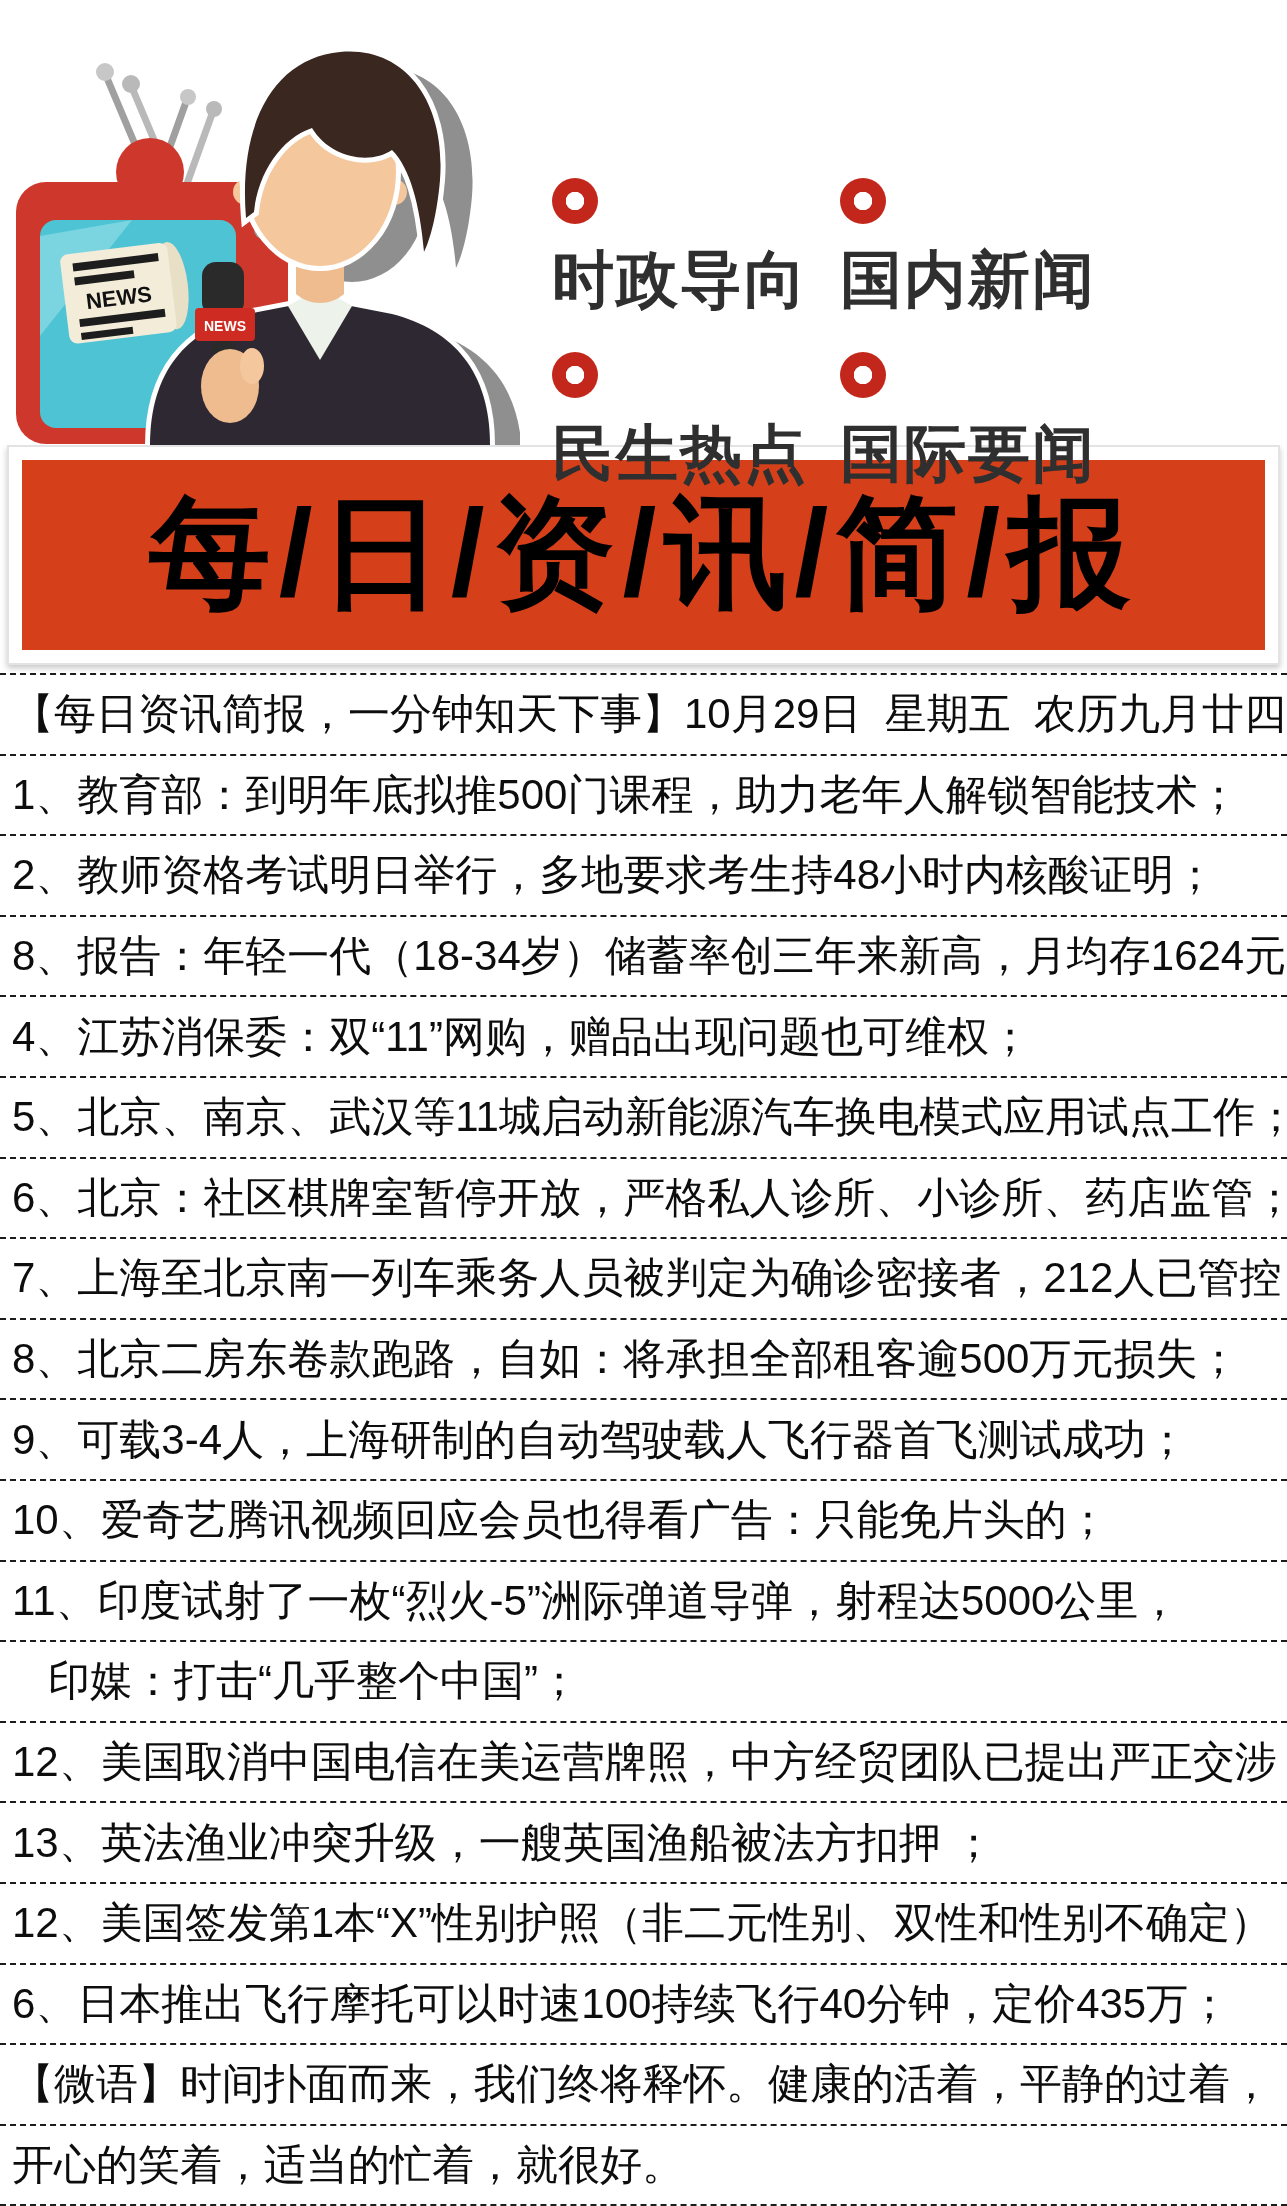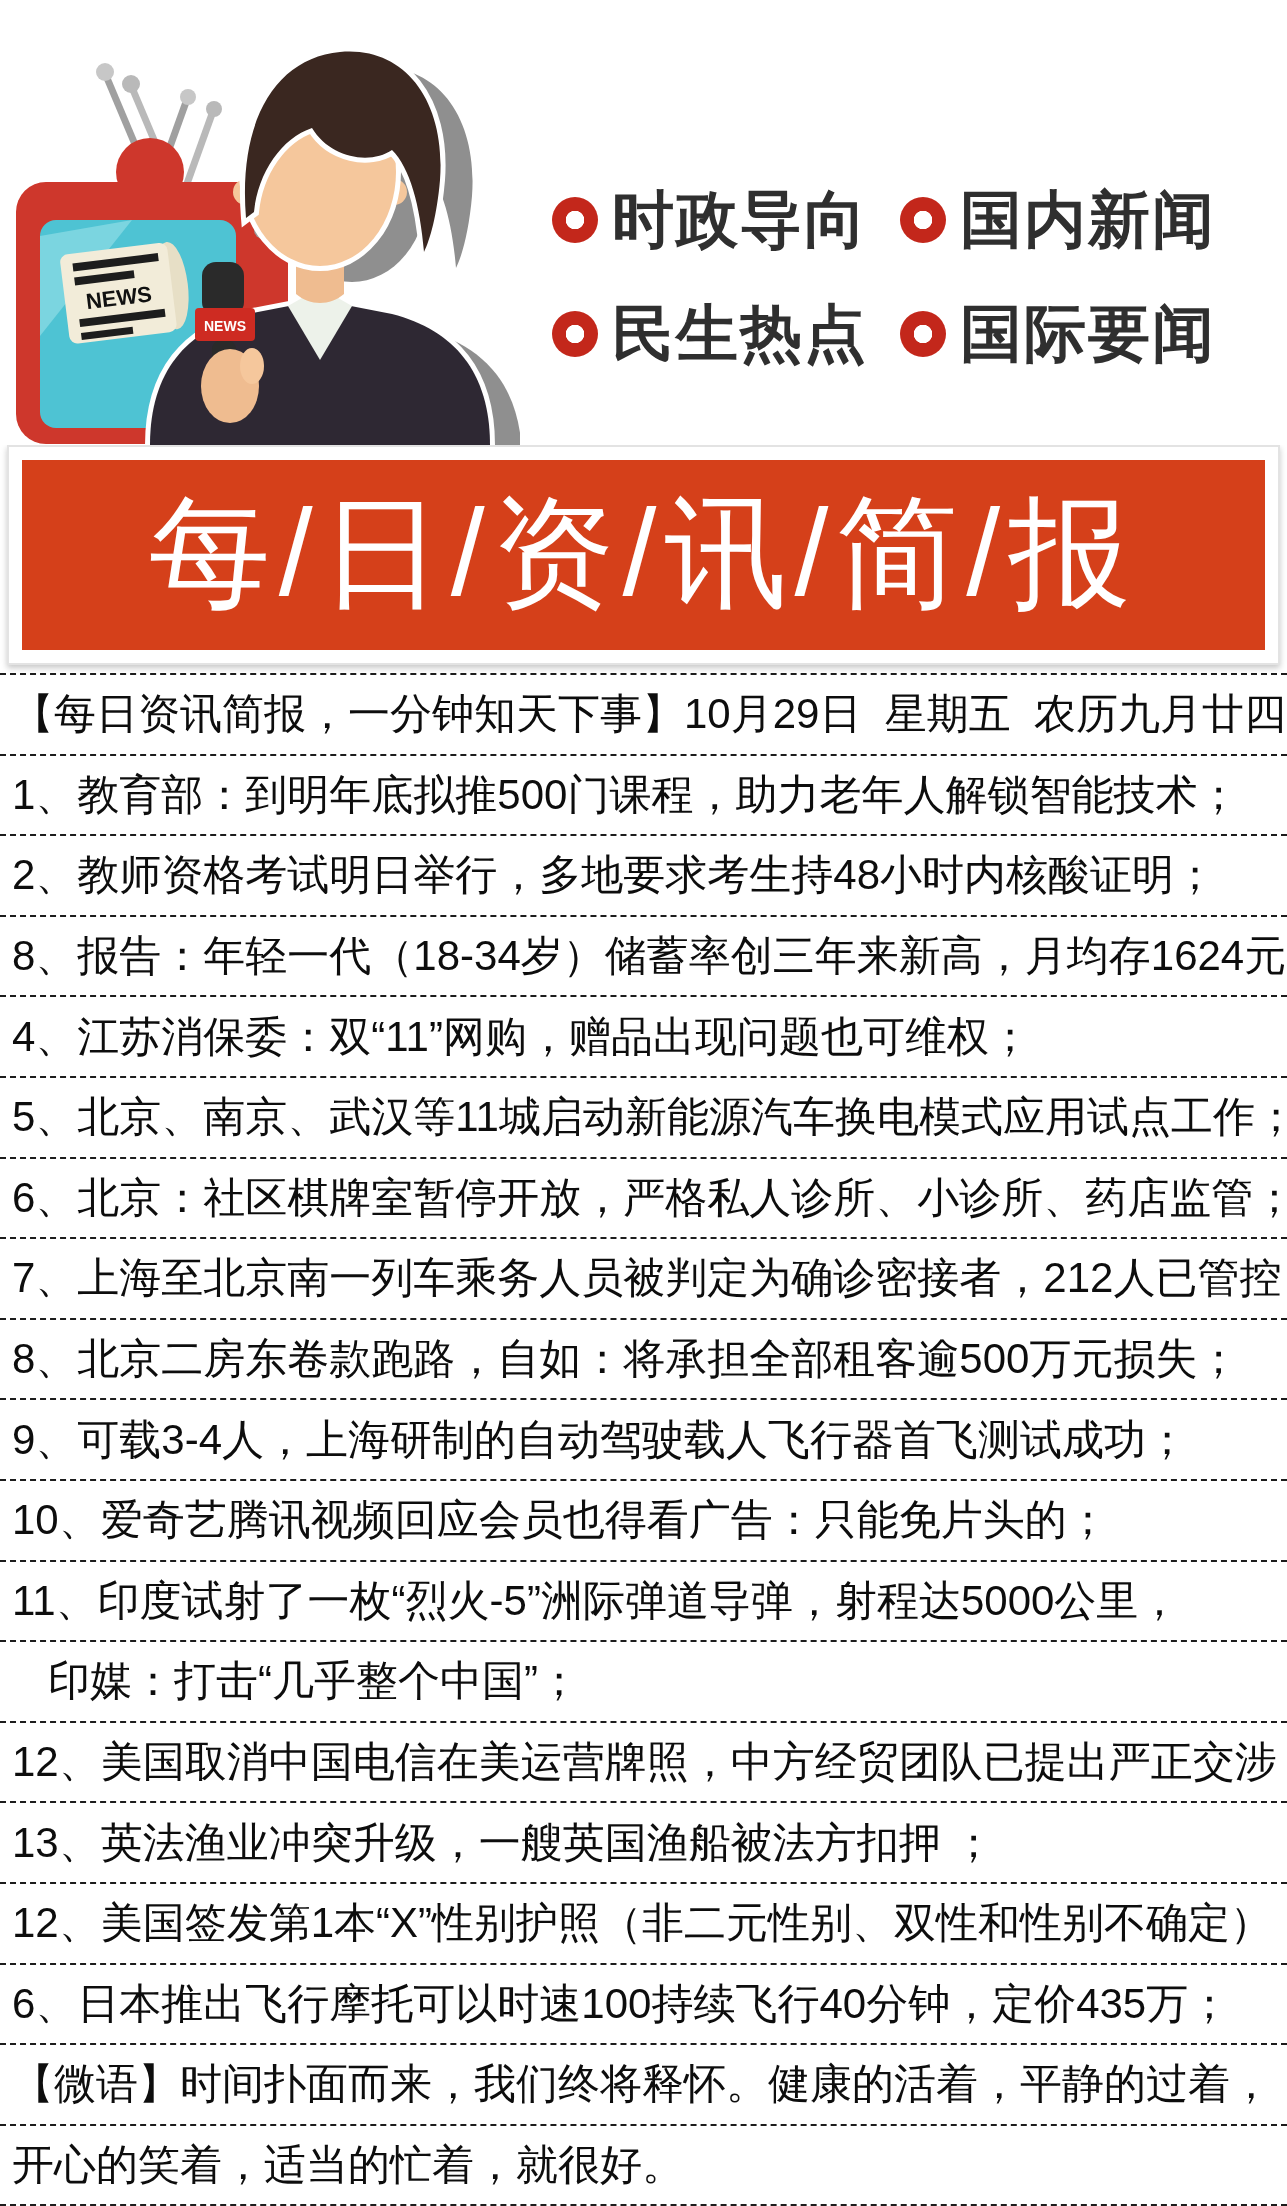--- a/index.html
+++ b/index.html
@@ -5,30 +5,30 @@
   html,body{margin:0;padding:0;}
   body{
     width:1287px;height:2206px;position:relative;overflow:hidden;
     background:#ffffff;font-family:"Liberation Sans",sans-serif;
   }
   
   .hero{position:relative;height:445px;background:#fff;}
   .illustration{position:absolute;left:0;top:0;}
   .hero-tags{position:absolute;left:552px;top:178px;display:flex;flex-direction:column;gap:30px;}
   .tag-row{display:flex;align-items:center;}
-  .tag{display:flex;align-items:center;gap:14px;}
+  .tag{display:flex;align-items:flex-start;gap:14px;flex-direction:column;}
   .tag + .tag{margin-left:32px;}
   .donut{width:46px;height:46px;border-radius:50%;flex:0 0 auto;
     background:radial-gradient(circle,#ffffff 0 9px,#c3271b 9.5px);}
   .tag-label{font-size:62px;font-weight:700;color:#2f2f2f;letter-spacing:2px;white-space:nowrap;}
   
   .banner-box{margin:0 7px;border:2px solid #e3e3e3;background:#fff;padding:13px;
     box-shadow:0 3px 6px rgba(0,0,0,.22);}
   .banner{background:#d5401a;height:190px;display:flex;align-items:center;justify-content:center;}
-  .banner-title{color:#ffffff;font-size:122px;font-weight:400;letter-spacing:8px;white-space:nowrap;}
+  .banner-title{color:#000000;font-size:122px;font-weight:700;letter-spacing:8px;white-space:nowrap;}
   
   .news{margin-top:8px;border-top:2px dashed #1c1c1c;}
   .row{height:78.6px;border-bottom:2px dashed #1c1c1c;display:flex;align-items:center;
     padding:0 12px;font-size:42px;font-weight:400;color:#0d0d0d;overflow:hidden;}
   .row span{white-space:pre;}
   .row.indent{padding-left:48px;}
 </style>
 </head>
 <body>
 

